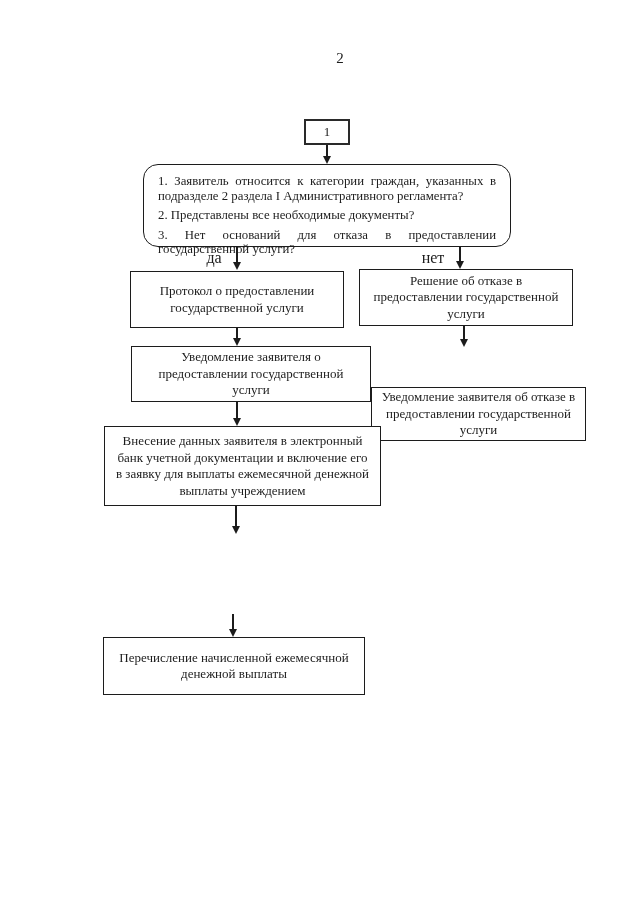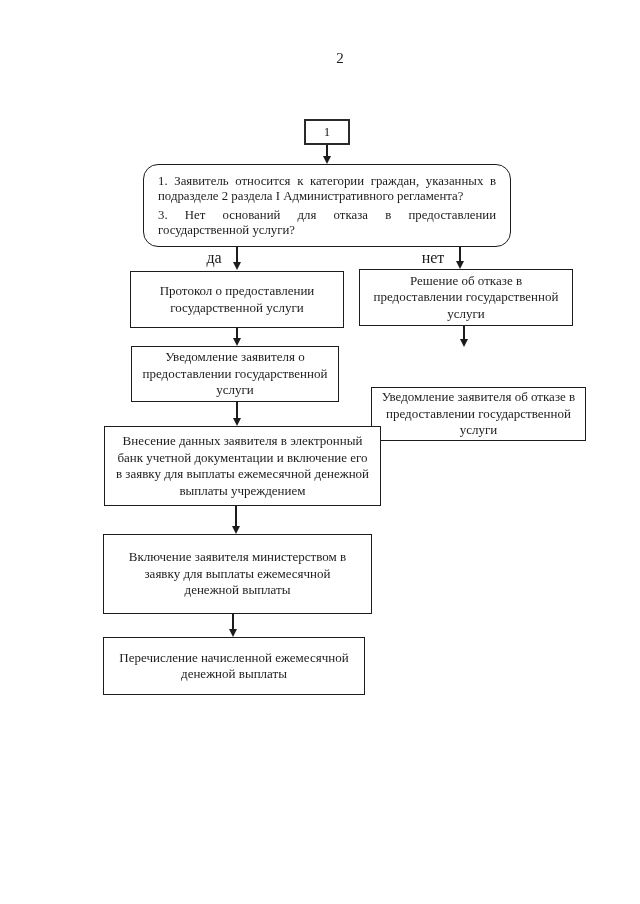--- a/index.html
+++ b/index.html
@@ -63,21 +63,21 @@
     display: flex;
     align-items: center;
     justify-content: center;
     text-align: center;
     font-size: 13px;
     line-height: 16.5px;
     background: #ffffff;
   }
   .box-protocol           { left: 130px; top: 271px; width: 214px; height: 57px; padding: 0 12px; }
   .box-refusal-decision   { left: 359px; top: 269px; width: 214px; height: 57px; padding: 0 4px; }
-  .box-notify-approval    { left: 131px; top: 346px; width: 208px; height: 56px; padding: 0 10px; }
+  .box-notify-approval    { left: 131px; top: 346px; width: 240px; height: 56px; padding: 0 10px; }
   .box-notify-refusal     { left: 371px; top: 347px; width: 215px; height: 54px; padding: 0 6px; margin-top: 40px; }
   .box-data-entry         { left: 104px; top: 426px; width: 277px; height: 80px; padding: 0 8px; align-items: center; }
   .box-ministry-inclusion { left: 103px; top: 534px; width: 269px; height: 80px; padding: 0 12px; }
   .box-payment-transfer   { left: 103px; top: 637px; width: 262px; height: 58px; padding: 0 15px; text-align: center; }
   .branch-label {
     position: absolute;
     font-size: 16px;
   }
   .label-yes { left: 200px; top: 249px; width: 28px; text-align: center; }
   .label-no  { left: 418px; top: 249px; width: 30px; text-align: center; }
@@ -104,20 +104,21 @@
 
   <div class="connector-box">
     <span>1</span>
   </div>
 
   <div class="vline" style="left:326px; top:145px; height:12px;"></div>
   <div class="ahead" style="left:322.5px; top:156px;"></div>
 
   <div class="decision-box">
     <p>1. Заявитель относится к категории граждан, указанных в подразделе 2 раздела I Административного регламента?</p>
+    <p>2. Представлены все необходимые документы?</p>
     <p>3. Нет оснований для отказа в предоставлении государственной услуги?</p>
   </div>
 
   <div class="branch-label label-yes">да</div>
   <div class="branch-label label-no">нет</div>
 
   <div class="vline" style="left:236px; top:247px; height:16px;"></div>
   <div class="ahead" style="left:232.5px; top:262px;"></div>
 
   <div class="vline" style="left:459px; top:247px; height:15px;"></div>
@@ -148,23 +149,20 @@
   <div class="vline" style="left:236px; top:402px; height:17px;"></div>
   <div class="ahead" style="left:232.5px; top:418px;"></div>
 
   <div class="pbox box-data-entry">
     <span>Внесение данных заявителя в электронный банк учетной документации и включение его в заявку для выплаты ежемесячной денежной выплаты учреждением</span>
   </div>
 
   <div class="vline" style="left:235px; top:506px; height:21px;"></div>
   <div class="ahead" style="left:231.5px; top:526px;"></div>
 
-  <div class="pbox box-ministry-inclusion">
-    <span>Включение заявителя министерством в заявку для выплаты ежемесячной денежной выплаты</span>
-  </div>
 
   <div class="vline" style="left:232px; top:614px; height:16px;"></div>
   <div class="ahead" style="left:228.5px; top:629px;"></div>
 
   <div class="pbox box-payment-transfer">
     <span>Перечисление начисленной ежемесячной денежной выплаты</span>
   </div>
 
 </div>
 

